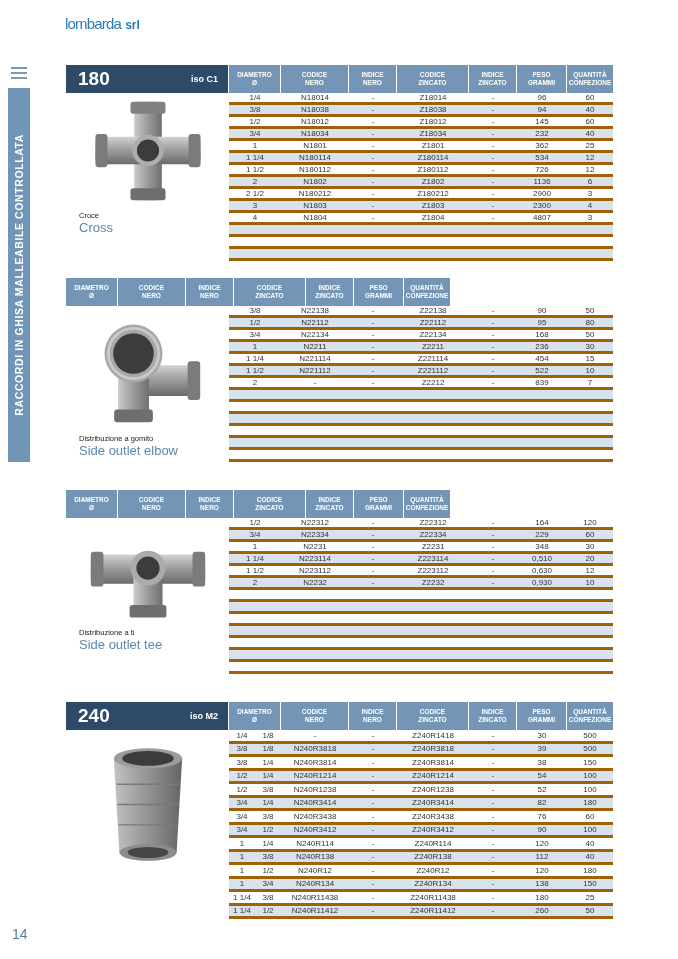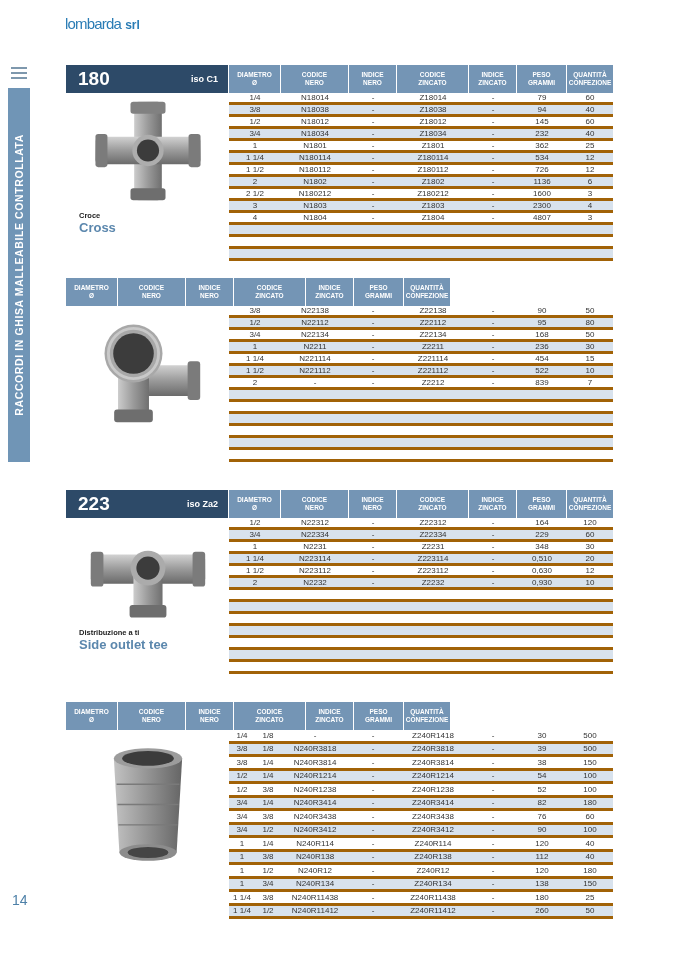--- a/index.html
+++ b/index.html
@@ -15,21 +15,21 @@
   .menu-icon { position:absolute; left:11px; top:67px; width:16px; }
   .menu-icon span { display:block; height:2px; background:#7e98ad; margin-bottom:3px; }
   .sidebar {
     position:absolute; left:8px; top:88px; width:22px; height:374px;
     background:#7095b6; display:flex; align-items:center; justify-content:center;
   }
   .sidebar .vtext {
     writing-mode:vertical-rl; transform:rotate(180deg); white-space:nowrap;
     color:#ffffff; font-size:10.5px; font-weight:bold; letter-spacing:0.6px;
   }
-  .page-number { position:absolute; left:12px; top:892px; color:#4d80a8; font-size:14px; }
+  .page-number { position:absolute; left:12px; top:926px; color:#4d80a8; font-size:14px; }
 
   
   .section { position:absolute; left:66px; width:547px; }
   .sec0 { top:65px; }  .sec1 { top:278px; }  .sec2 { top:490px; }  .sec3 { top:702px; }
 
   .sec-header { display:flex; height:28px; }
   .code-box {
     width:163px; background:#2d4a68; color:#fff; display:flex; align-items:center;
     padding:0 10px 0 12px; border-right:1px solid #fff;
   }
@@ -45,21 +45,21 @@
   .hcell:last-child { border-right:none; }
 
   .col0{width:52px} .col1{width:68px} .col2{width:48px} .col3{width:72px}
   .col4{width:48px} .col5{width:50px} .col6{width:46px}
 
   .sec-body { display:flex; }
   .photo-col { width:163px; }
   .photo { display:flex; align-items:center; justify-content:center; margin-top:2px; }
   .sec0 .photo { height:112px; } .sec1 .photo { height:122px; }
   .sec2 .photo { height:104px; } .sec3 .photo { height:145px; }
-  .captions { padding-left:13px; margin-top:4px;font-weight:bold; }
+  .captions { padding-left:13px; margin-top:4px; }
   .caption-it { font-size:7.5px; color:#222; }
   .caption-en { font-size:13px; color:#5b87ad; }
 
   .table-col { width:384px; }
   .trow { display:flex; height:12px; border-bottom:3px solid #a16207; background:#fff; }
   .sec3 .trow { height:13.5px; }
   .trow.alt { background:#d8e2ed; }
   .tcell {
     font-size:8px; color:#333; display:flex; align-items:center; justify-content:center;
     overflow:hidden; white-space:nowrap;
@@ -153,21 +153,21 @@
         <div class="caption-en">Cross</div>
       </div>
     </div>
     <div class="table-col">
         <div class="trow">
           <div class="tcell col0">1/4</div>
           <div class="tcell col1">N18014</div>
           <div class="tcell col2">-</div>
           <div class="tcell col3">Z18014</div>
           <div class="tcell col4">-</div>
-          <div class="tcell col5">79</div>
+          <div class="tcell col5">96</div>
           <div class="tcell col6">60</div>
         </div>
         <div class="trow alt">
           <div class="tcell col0">3/8</div>
           <div class="tcell col1">N18038</div>
           <div class="tcell col2">-</div>
           <div class="tcell col3">Z18038</div>
           <div class="tcell col4">-</div>
           <div class="tcell col5">94</div>
           <div class="tcell col6">40</div>
@@ -225,21 +225,21 @@
           <div class="tcell col4">-</div>
           <div class="tcell col5">1136</div>
           <div class="tcell col6">6</div>
         </div>
         <div class="trow">
           <div class="tcell col0">2 1/2</div>
           <div class="tcell col1">N180212</div>
           <div class="tcell col2">-</div>
           <div class="tcell col3">Z180212</div>
           <div class="tcell col4">-</div>
-          <div class="tcell col5">1600</div>
+          <div class="tcell col5">2900</div>
           <div class="tcell col6">3</div>
         </div>
         <div class="trow alt">
           <div class="tcell col0">3</div>
           <div class="tcell col1">N1803</div>
           <div class="tcell col2">-</div>
           <div class="tcell col3">Z1803</div>
           <div class="tcell col4">-</div>
           <div class="tcell col5">2300</div>
           <div class="tcell col6">4</div>
@@ -335,20 +335,24 @@
           </defs>
           <rect x="58" y="56" width="60" height="32" rx="5" fill="url(#gh1)"></rect>
           <rect x="106" y="52" width="13" height="40" rx="3" fill="#7b7b7b"></rect>
           <rect x="34" y="60" width="32" height="54" rx="5" fill="url(#gv1)"></rect>
           <rect x="30" y="102" width="40" height="13" rx="3" fill="#6e6e6e"></rect>
           <circle cx="50" cy="44" r="30" fill="#a8a8a8"></circle>
           <circle cx="50" cy="44" r="26" fill="none" stroke="#c9c9c9" stroke-width="3"></circle>
           <circle cx="50" cy="44" r="21" fill="#3c3c3c"></circle>
         </svg>
       </div>
+      <div class="captions">
+        <div class="caption-it">Distribuzione a gomito</div>
+        <div class="caption-en">Side outlet elbow</div>
+      </div>
     </div>
     <div class="table-col">
         <div class="trow">
           <div class="tcell col0">3/8</div>
           <div class="tcell col1">N22138</div>
           <div class="tcell col2">-</div>
           <div class="tcell col3">Z22138</div>
           <div class="tcell col4">-</div>
           <div class="tcell col5">90</div>
           <div class="tcell col6">50</div>
@@ -460,24 +464,20 @@
           <div class="tcell col4"></div>
           <div class="tcell col5"></div>
           <div class="tcell col6"></div>
         </div>
       </div>
   </div>
 </div>
 
 <div class="section sec2">
   <div class="sec-header">
-    <div class="code-box">
-      <span class="code">223</span>
-      <span class="iso">iso Za2</span>
-    </div>
     <div class="col-headers">
         <div class="hcell col0">
           <div>DIAMETRO</div>
           <div>Ø</div>
         </div>
         <div class="hcell col1">
           <div>CODICE</div>
           <div>NERO</div>
         </div>
         <div class="hcell col2">
@@ -649,20 +649,24 @@
           <div class="tcell col4"></div>
           <div class="tcell col5"></div>
           <div class="tcell col6"></div>
         </div>
       </div>
   </div>
 </div>
 
 <div class="section sec3">
   <div class="sec-header">
+    <div class="code-box">
+      <span class="code">240</span>
+      <span class="iso">iso M2</span>
+    </div>
     <div class="col-headers">
         <div class="hcell col0">
           <div>DIAMETRO</div>
           <div>Ø</div>
         </div>
         <div class="hcell col1">
           <div>CODICE</div>
           <div>NERO</div>
         </div>
         <div class="hcell col2">

